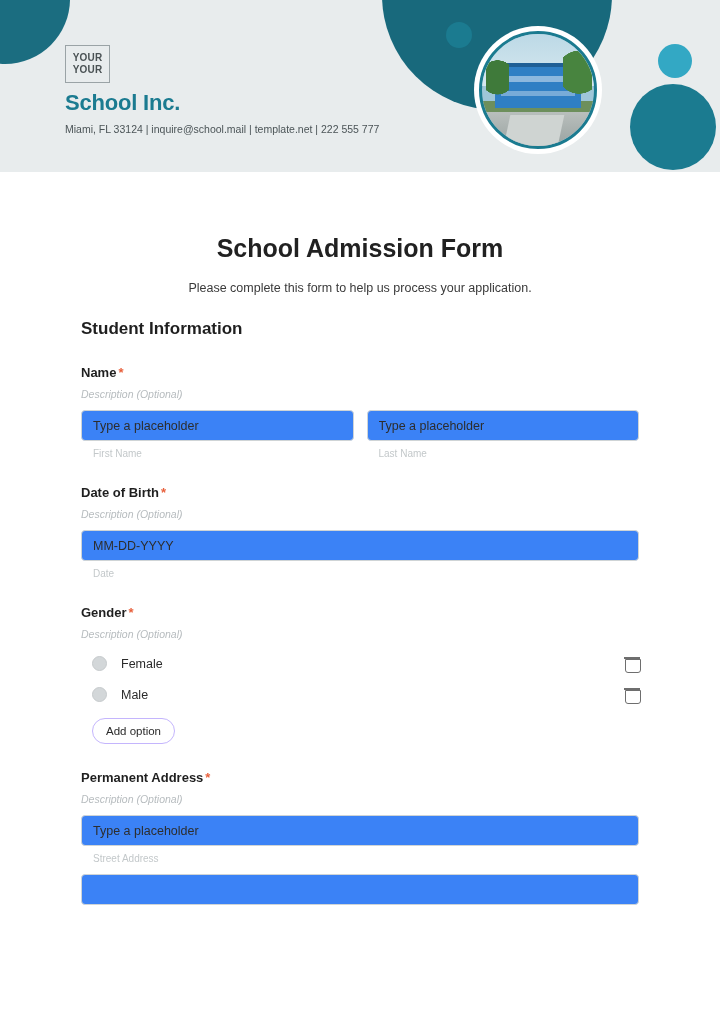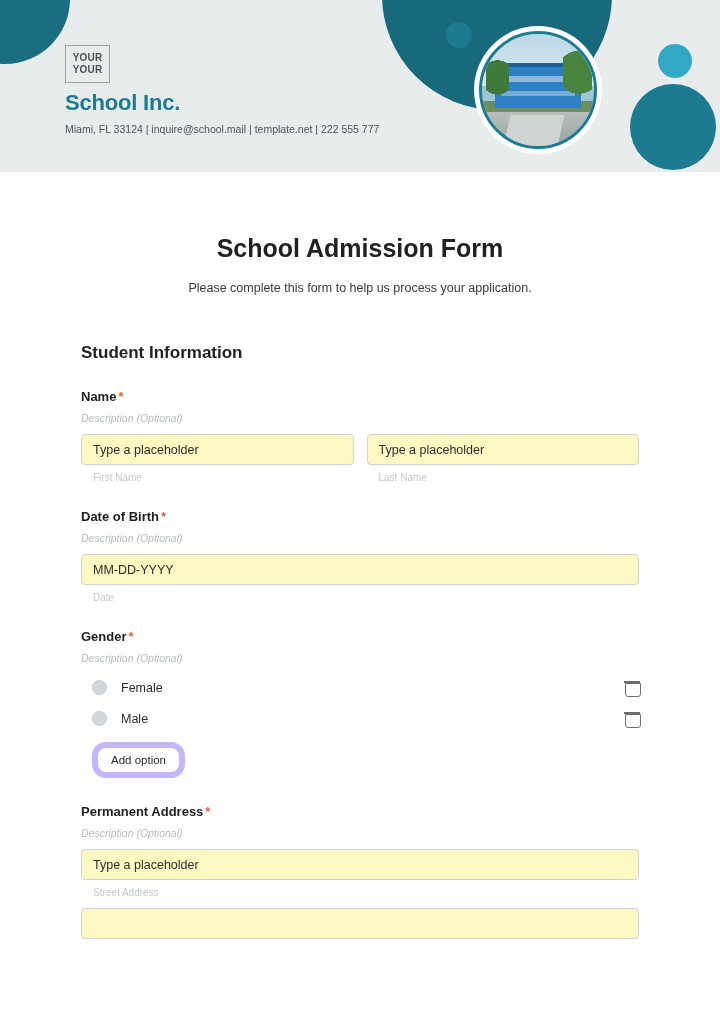--- a/index.html
+++ b/index.html
@@ -161,21 +161,21 @@
   .form-sub {
     text-align: center;
     font-size: 12.5px;
     color: #3a3a3a;
     margin-top: 18px;
   }
   .section-title {
     font-size: 17px;
     font-weight: bold;
     color: #1f1f1f;
-    margin-top: 48px;
+    margin-top: 24px;
   }
 
   .field { margin-top: 26px; }
   .field-label {
     font-size: 13px;
     font-weight: bold;
     color: #1f1f1f;
   }
   .req {
     color: #e8603c;
@@ -192,21 +192,21 @@
     display: flex;
     gap: 13px;
     margin-top: 10px;
   }
   .col { flex: 1; }
   .input {
     width: 100%;
     height: 31px;
     border: 1px solid #cfd4d6;
     border-radius: 4px;
-    background: #fef9c3;
+    background: #3b82f6;
     font-family: "Liberation Sans", sans-serif;
     font-size: 12.5px;
     color: #2d2d2d;
     padding: 0 11px;
   }
   .input::placeholder { color: #2d2d2d; }
   .sub-label {
     font-size: 10px;
     color: #c3c8ca;
     margin-top: 7px;
@@ -251,21 +251,21 @@
     content: "";
     position: absolute;
     left: -1px; top: 1px;
     width: 16px; height: 1.6px;
     background: #555;
   }
   .add-option {
     margin-top: 16px;
     margin-left: 11px;
     display: inline-block;
-    border: 6px solid #c4b5fd;
+    border: 1px solid #c4b5fd;
     border-radius: 14px;
     padding: 6px 13px;
     font-size: 11.5px;
     color: #2b2b2b;
     background: #fff;
   }
 </style>
 </head>
 <body>
 

